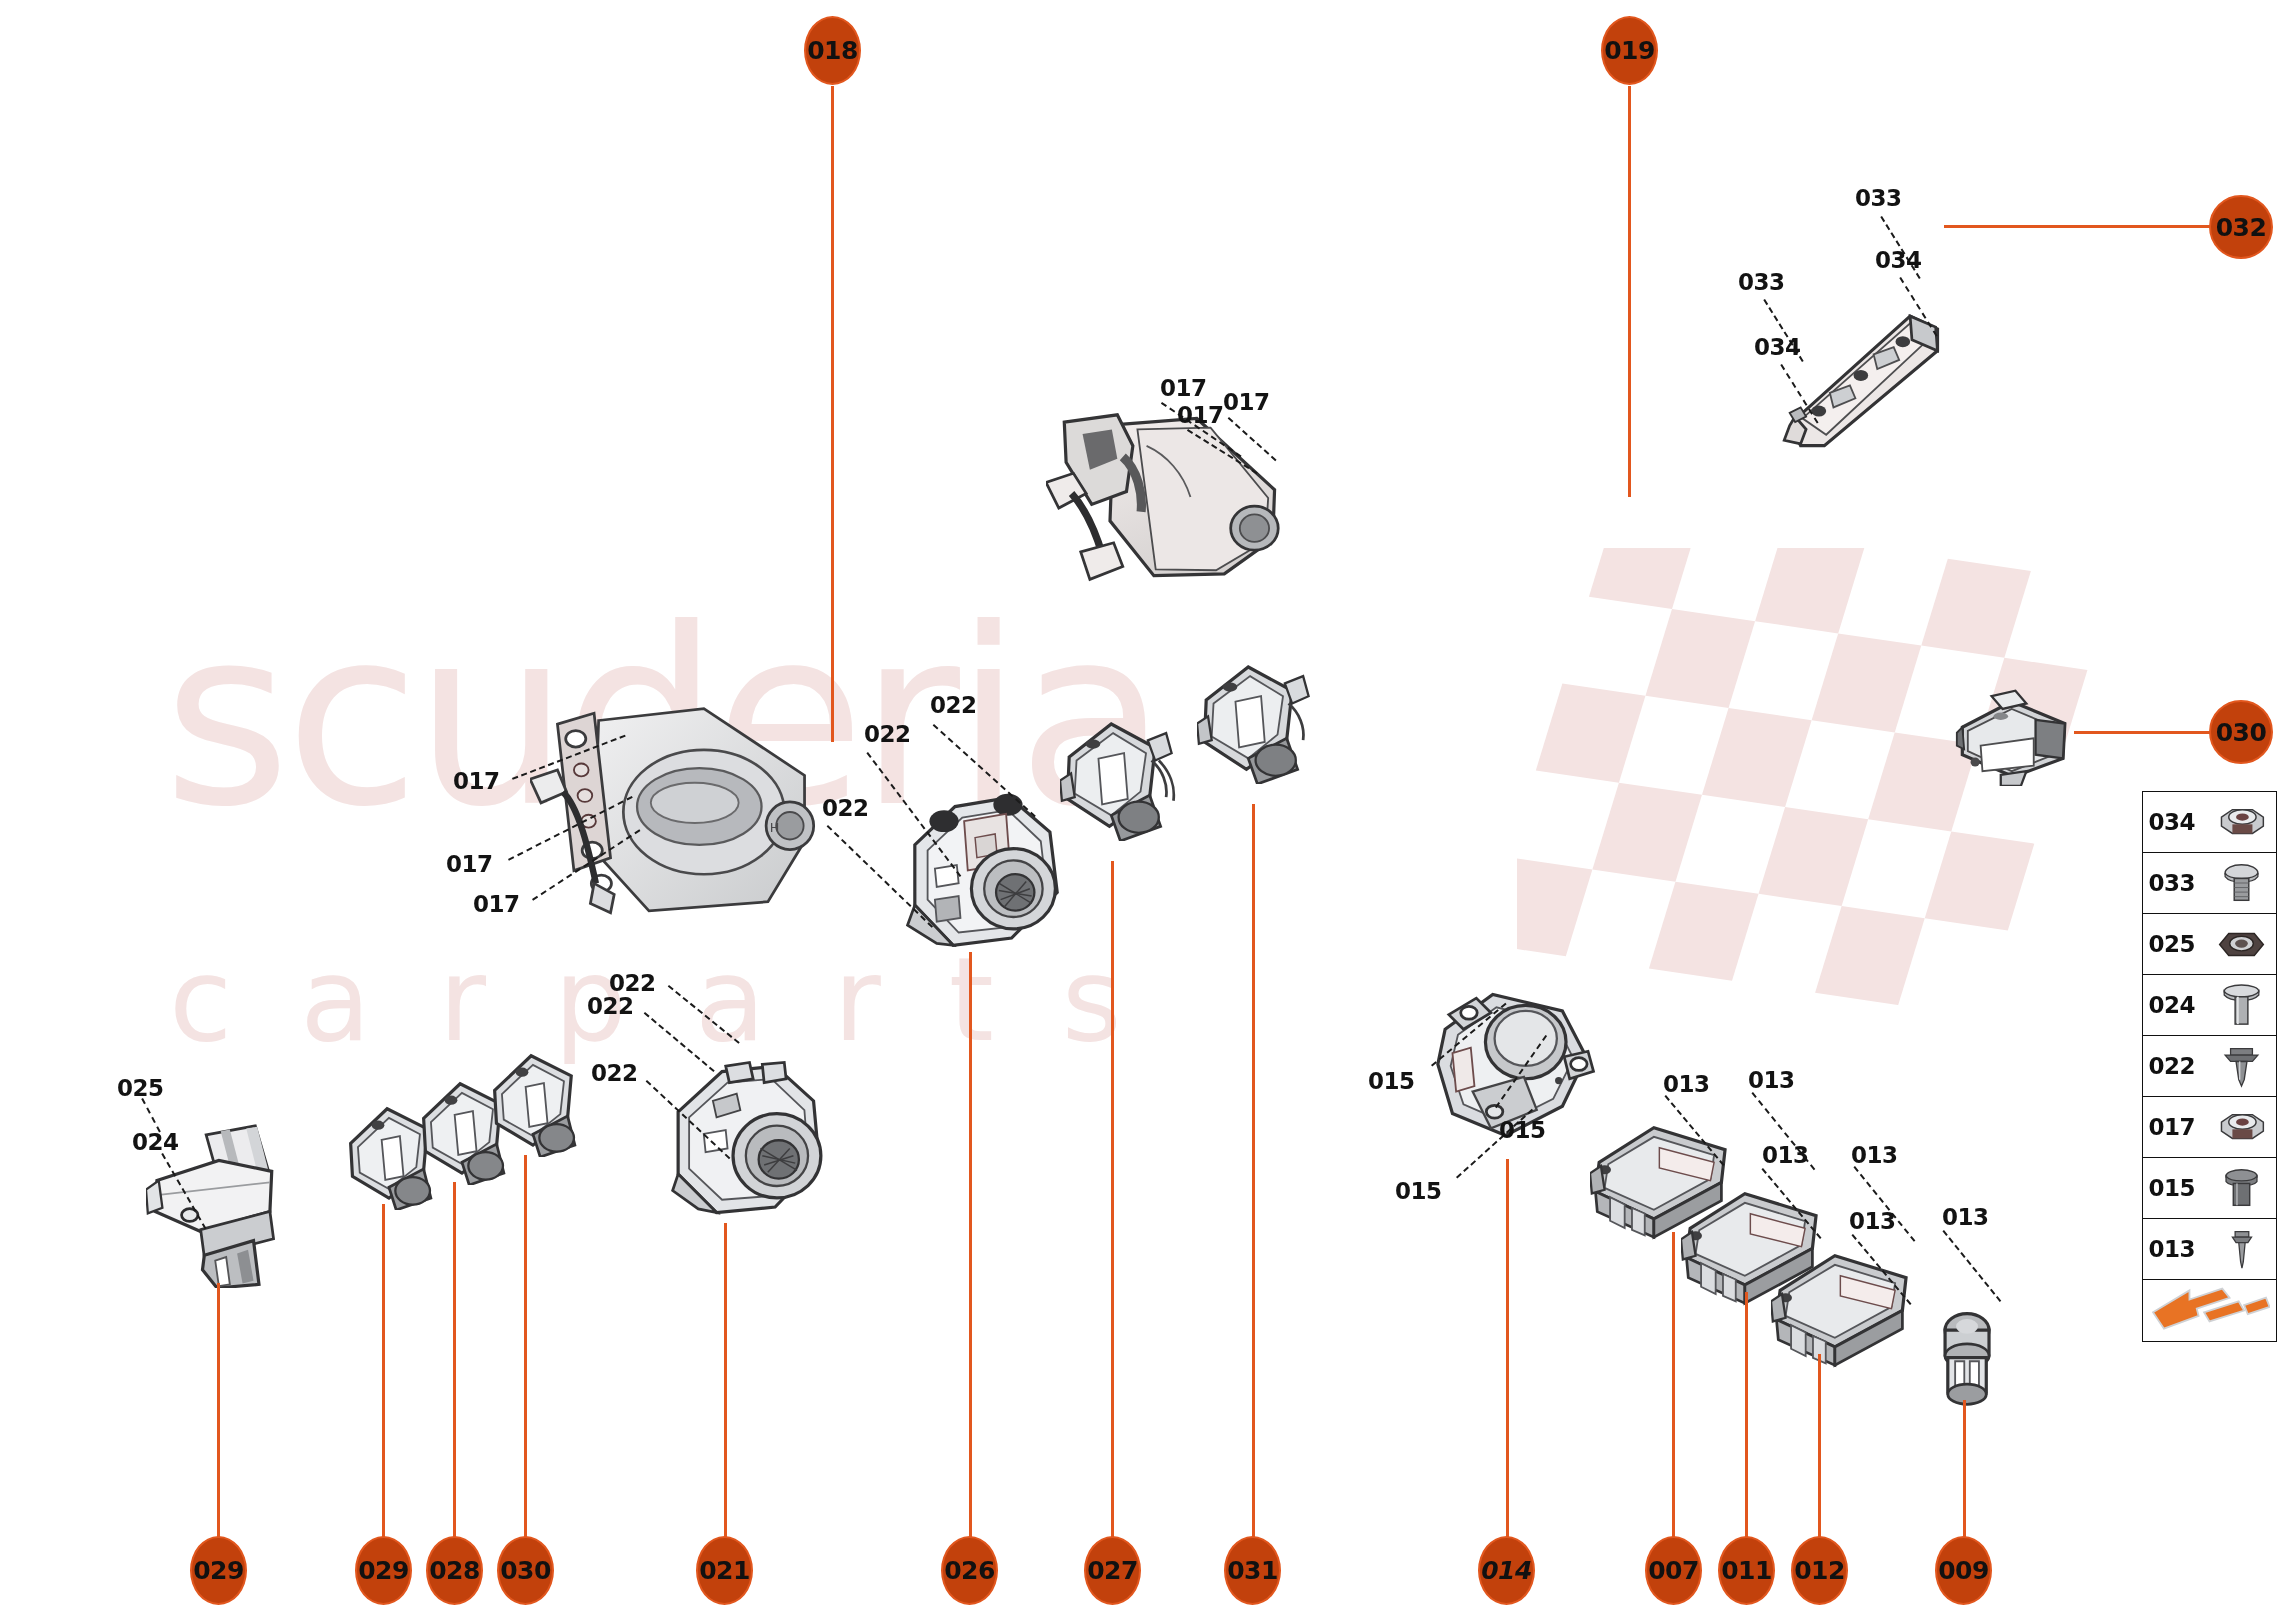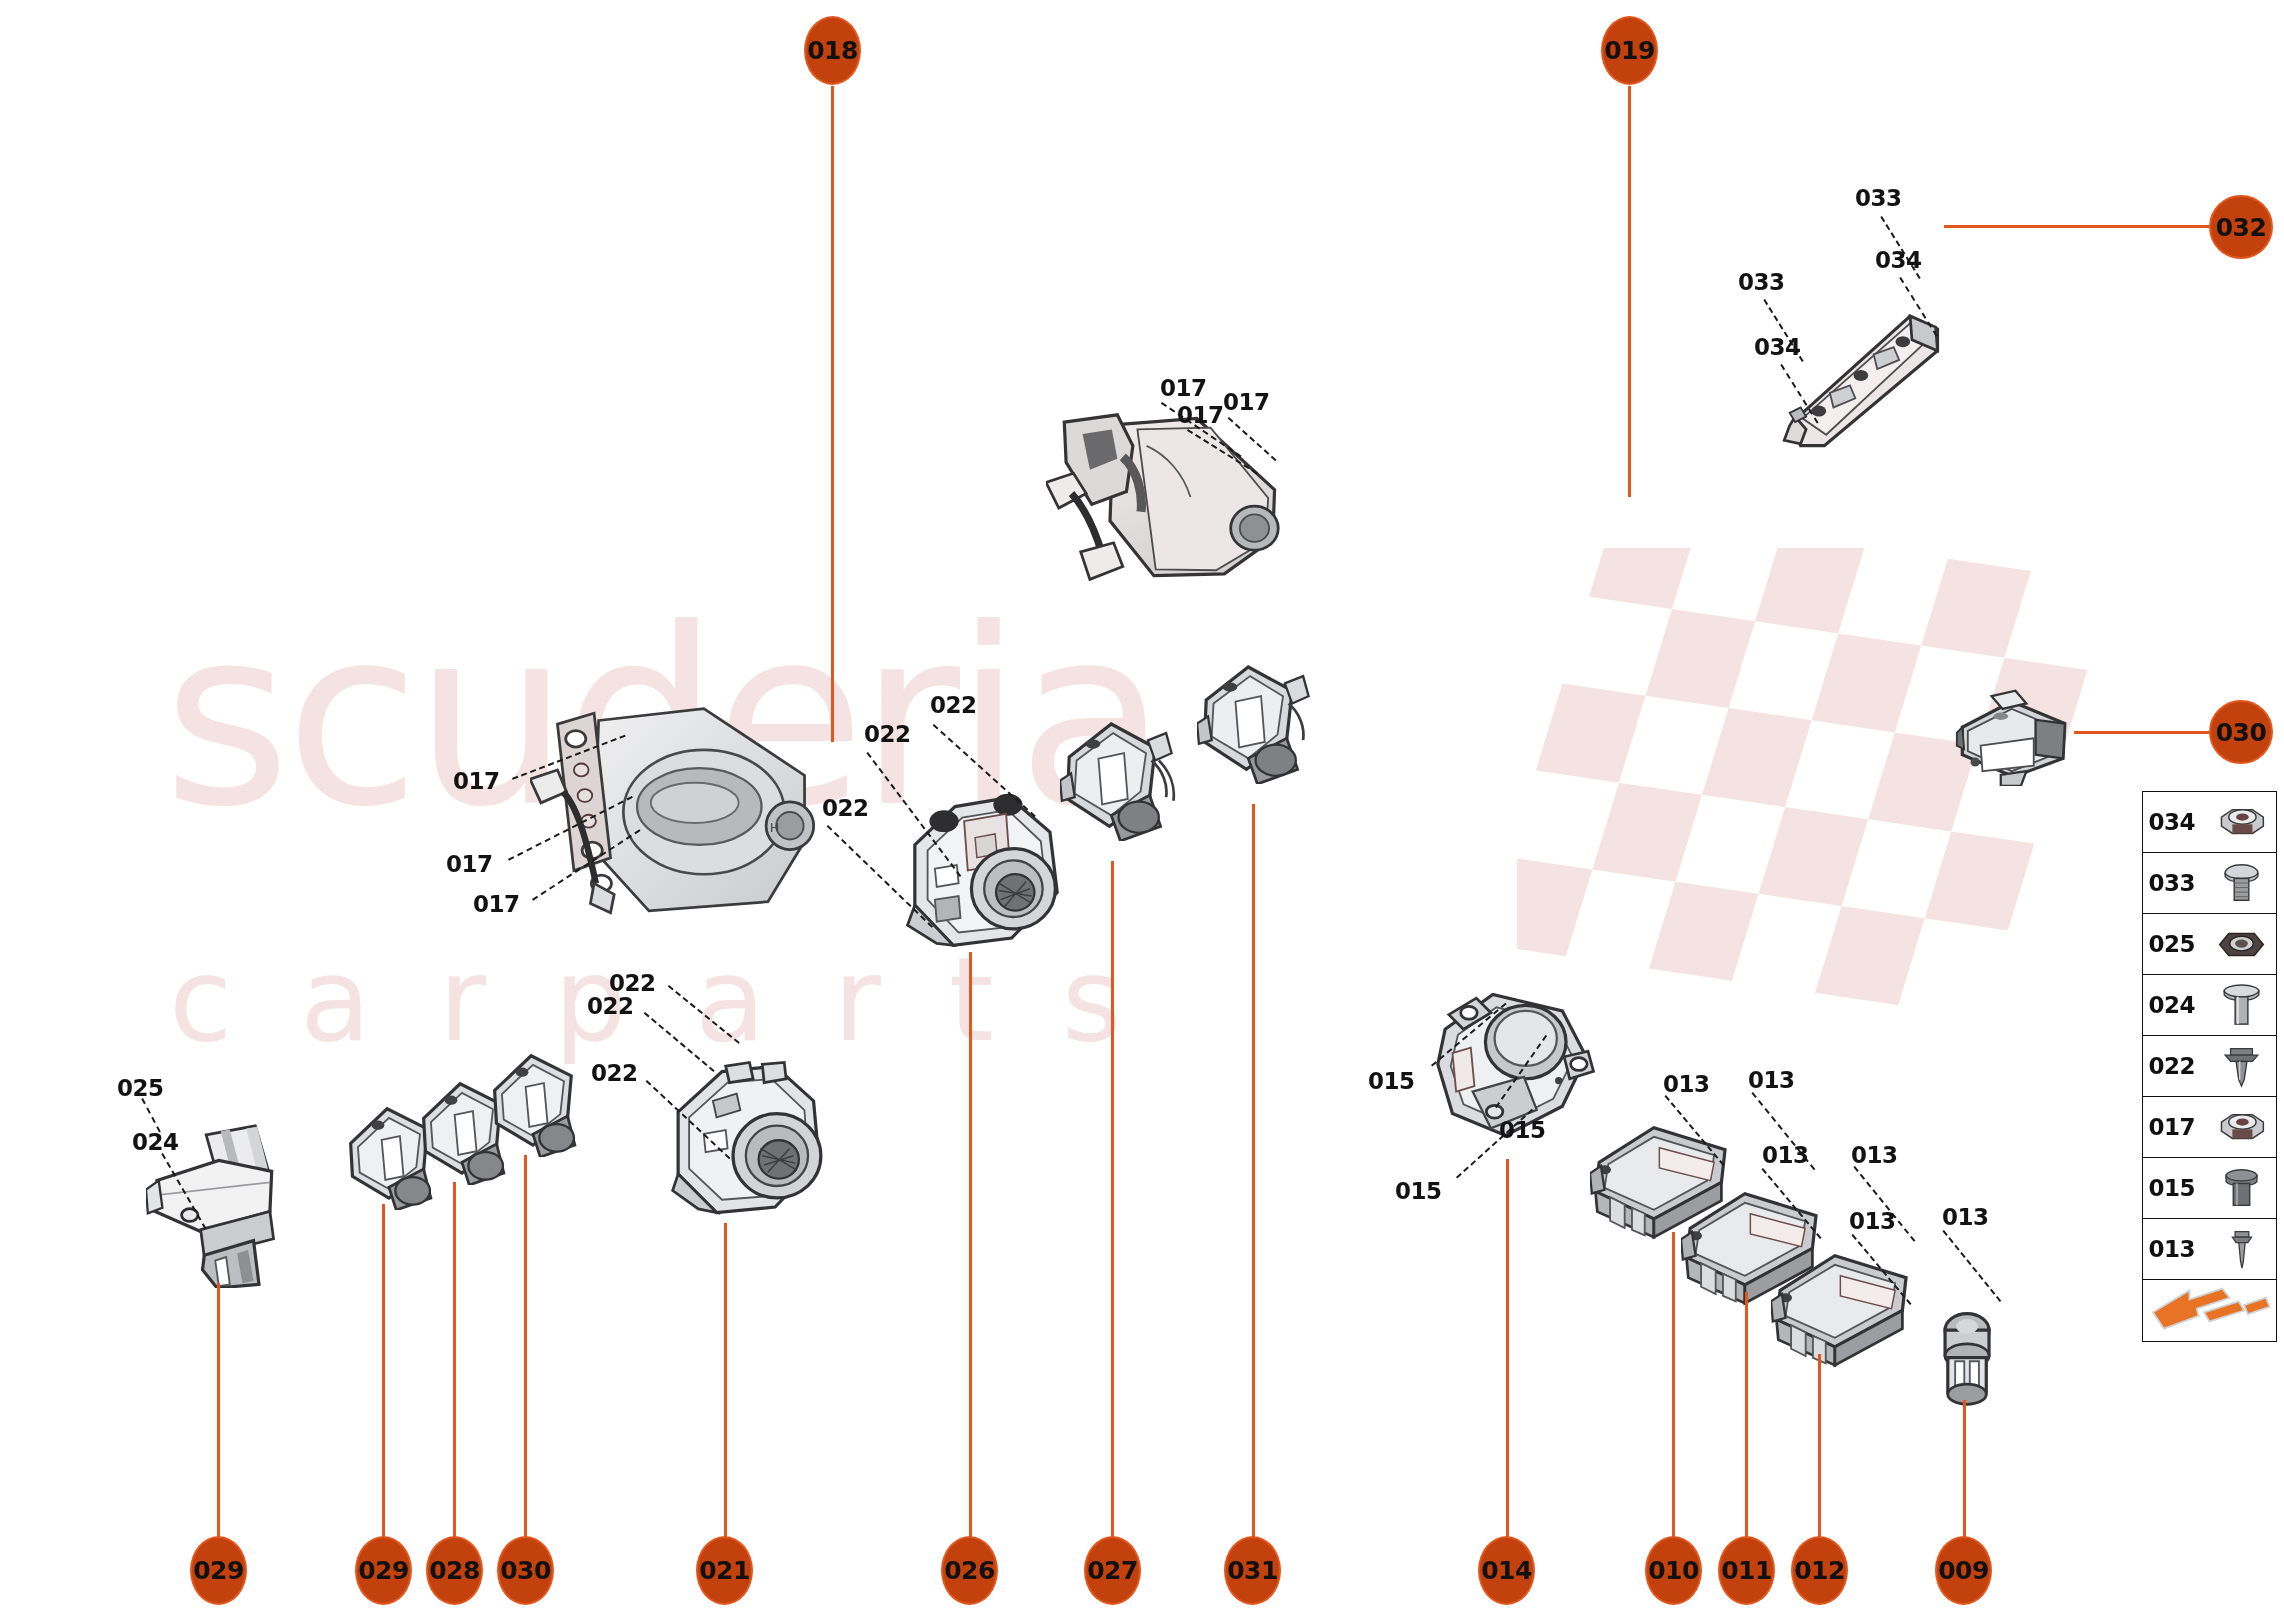--- a/index.html
+++ b/index.html
@@ -518,22 +518,22 @@
   <div class="callout round" style="left:2209px; top:195px;">032</div>
   <div class="callout round" style="left:2209px; top:700px;">030</div>
   <div class="callout" style="left:190px;  top:1536px;">029</div>
   <div class="callout" style="left:355px;  top:1536px;">029</div>
   <div class="callout" style="left:426px;  top:1536px;">028</div>
   <div class="callout" style="left:497px;  top:1536px;">030</div>
   <div class="callout" style="left:696px;  top:1536px;">021</div>
   <div class="callout" style="left:941px; top:1536px;">026</div>
   <div class="callout" style="left:1084px; top:1536px;">027</div>
   <div class="callout" style="left:1224px; top:1536px;">031</div>
-  <div class="callout" style="left:1478px; top:1536px;">014</div>
-  <div class="callout" style="left:1645px; top:1536px;">010</div>
+  <div class="callout" style="left:1478px; top:1536px;font-style:italic;">014</div>
+  <div class="callout" style="left:1645px; top:1536px;">007</div>
   <div class="callout" style="left:1718px; top:1536px;">011</div>
   <div class="callout" style="left:1791px; top:1536px;">012</div>
   <div class="callout" style="left:1935px; top:1536px;">009</div>
 
   <div class="hwlabel" style="left:453px;  top:768px;">017</div>
   <div class="hwlabel" style="left:446px;  top:851px;">017</div>
   <div class="hwlabel" style="left:473px;  top:891px;">017</div>
   <div class="hwlabel" style="left:1160px; top:375px;">017</div>
   <div class="hwlabel" style="left:1177px; top:402px;">017</div>
   <div class="hwlabel" style="left:1223px; top:389px;">017</div>

